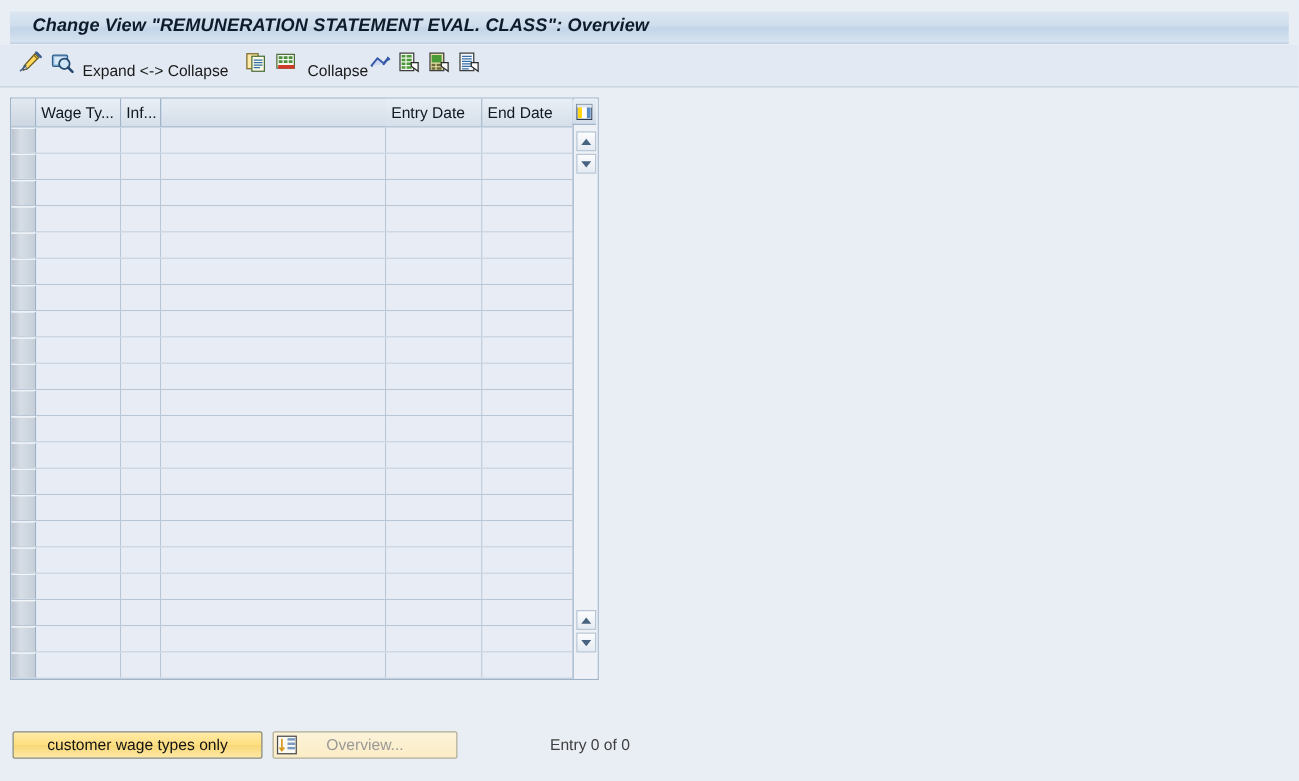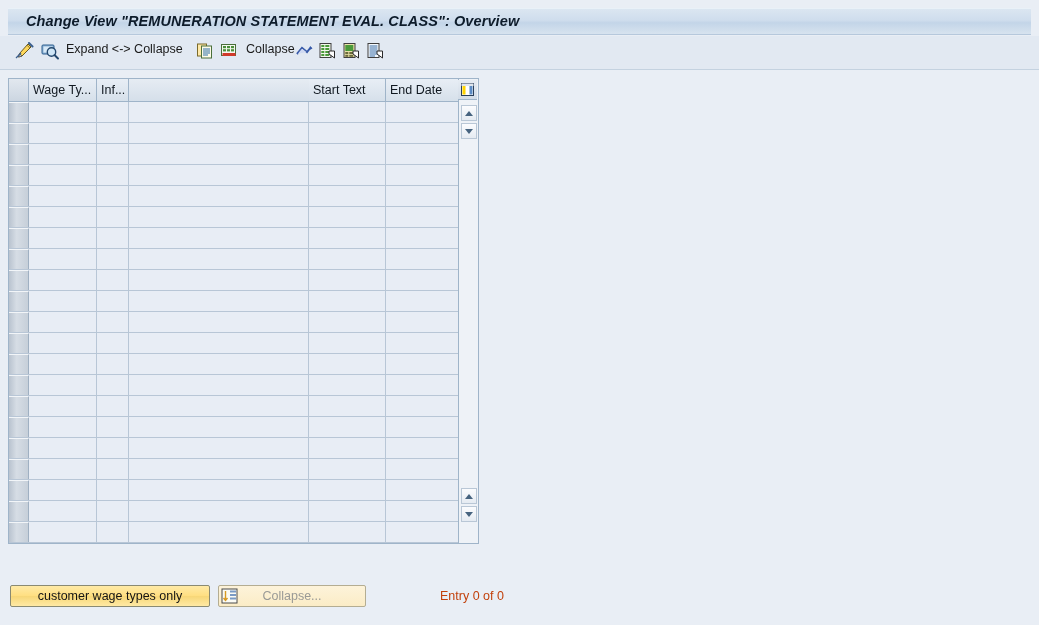--- a/index.html
+++ b/index.html
@@ -43,21 +43,21 @@
     width: 1039px; height: 34px;
     background: #e2e9f2;
     border-bottom: 1px solid #c4d2e0;
     box-sizing: border-box;
   }
   .tb-item {
     position: absolute;
     top: 6px;
     height: 22px;
     display: flex;
-    align-items: flex-start;
+    align-items: flex-end;
   }
   .tb-label {
     font-size: 12.5px;
     color: #1a1a1a;
     white-space: nowrap;
   }
   .tb-icon { display: block; }
 
   
   .watermark {
@@ -198,21 +198,21 @@
     left: 0; right: 0; top: 2px;
     text-align: center;
     font-size: 12.5px;
     color: #9a9a96;
     line-height: 17px;
   }
   .entry-text {
     position: absolute;
     left: 440px; top: 589px;
     font-size: 12.5px;
-    color: #c2410c;
+    color: #404040;
     white-space: nowrap;
   }
 </style>
 </head>
 <body>
 
 <div id="app">
 
   <div class="titlebar">
     <div class="titlebar-text">Change View "REMUNERATION STATEMENT EVAL. CLASS": Overview</div>
@@ -346,21 +346,21 @@
     </div>
   </div>
 
 
   <div class="table-panel">
 
     <div class="thead">
       <div class="th sel" style="left:0px;width:20px;"></div>
       <div class="th" style="left:20px;width:68px;">Wage Ty...</div>
       <div class="th" style="left:88px;width:32px;">Inf...</div>
-      <div class="th" style="left:300px;width:77px;">Start Text</div>
+      <div class="th" style="left:300px;width:77px;">Entry Date</div>
       <div class="th" style="left:377px;width:74px;">End Date</div>
     </div>
 
     <div class="grid" id="grid">
         <div class="row">
           <div class="cell rowsel" style="left: 0px; width: 20px;"></div>
           <div class="cell" style="left: 20px; width: 68px;"></div>
           <div class="cell" style="left: 88px; width: 32px;"></div>
           <div class="cell" style="left: 120px; width: 180px;"></div>
           <div class="cell" style="left: 300px; width: 77px;"></div>
@@ -558,18 +558,18 @@
   <div class="btn-position">
     <span class="btn-position-icon">
       <svg width="17" height="16" viewBox="0 0 17 16">
         <rect x="1" y="1" width="15" height="14" fill="#fbfbf4" stroke="#4a4a4a" stroke-width="1"></rect>
         <rect x="9" y="2.5" width="6" height="2" fill="#7a9ac4"></rect>
         <rect x="9" y="6" width="6" height="2" fill="#7a9ac4"></rect>
         <rect x="9" y="9.5" width="6" height="2" fill="#7a9ac4"></rect>
         <path d="M4.5 3 L4.5 12 M2.5 10 L4.5 12.5 L6.5 10" fill="none" stroke="#d89a22" stroke-width="1.4"></path>
       </svg>
     </span>
-    <span class="btn-position-label">Collapse...</span>
+    <span class="btn-position-label">Overview...</span>
   </div>
 
   <div class="entry-text">Entry 0 of 0</div>
 
 </div>
 
 </body></html>

